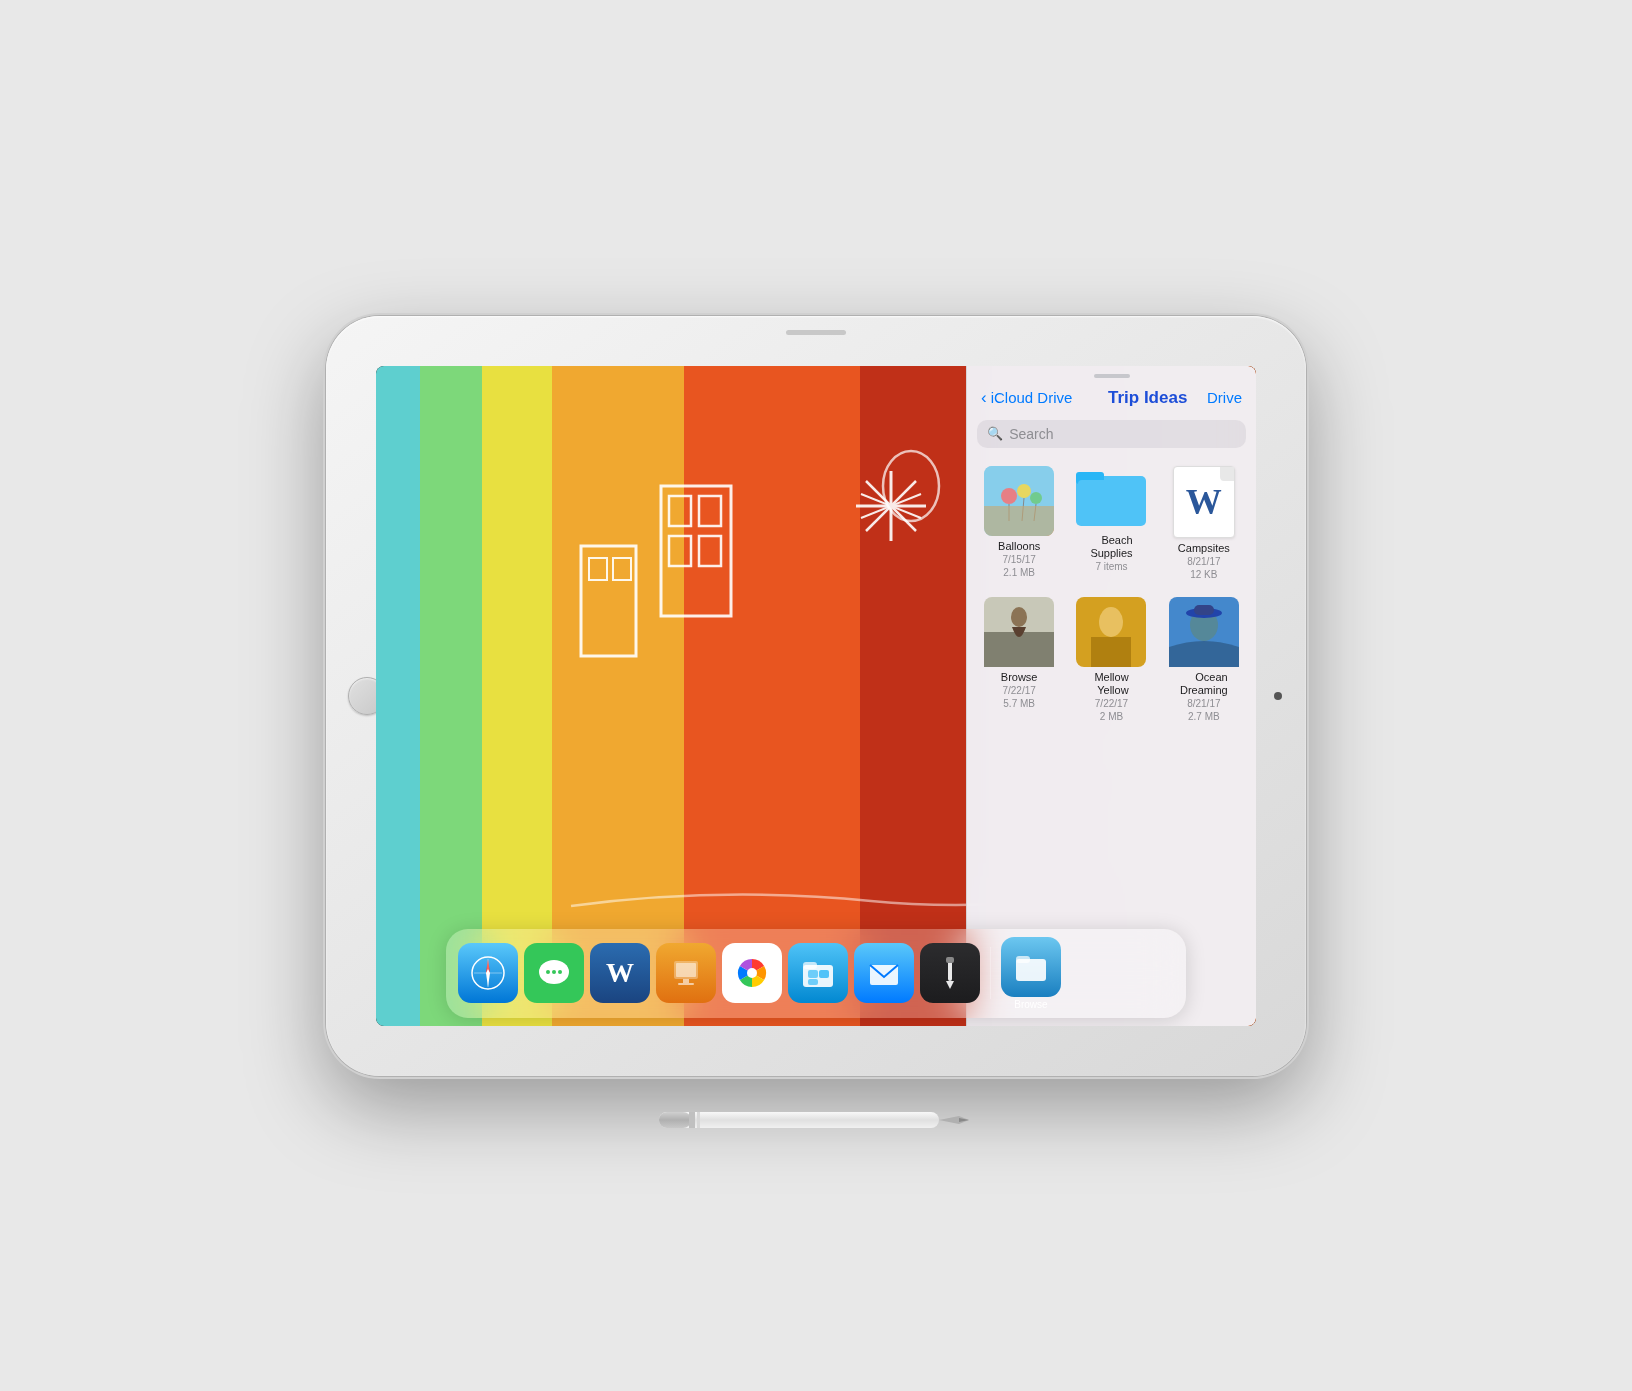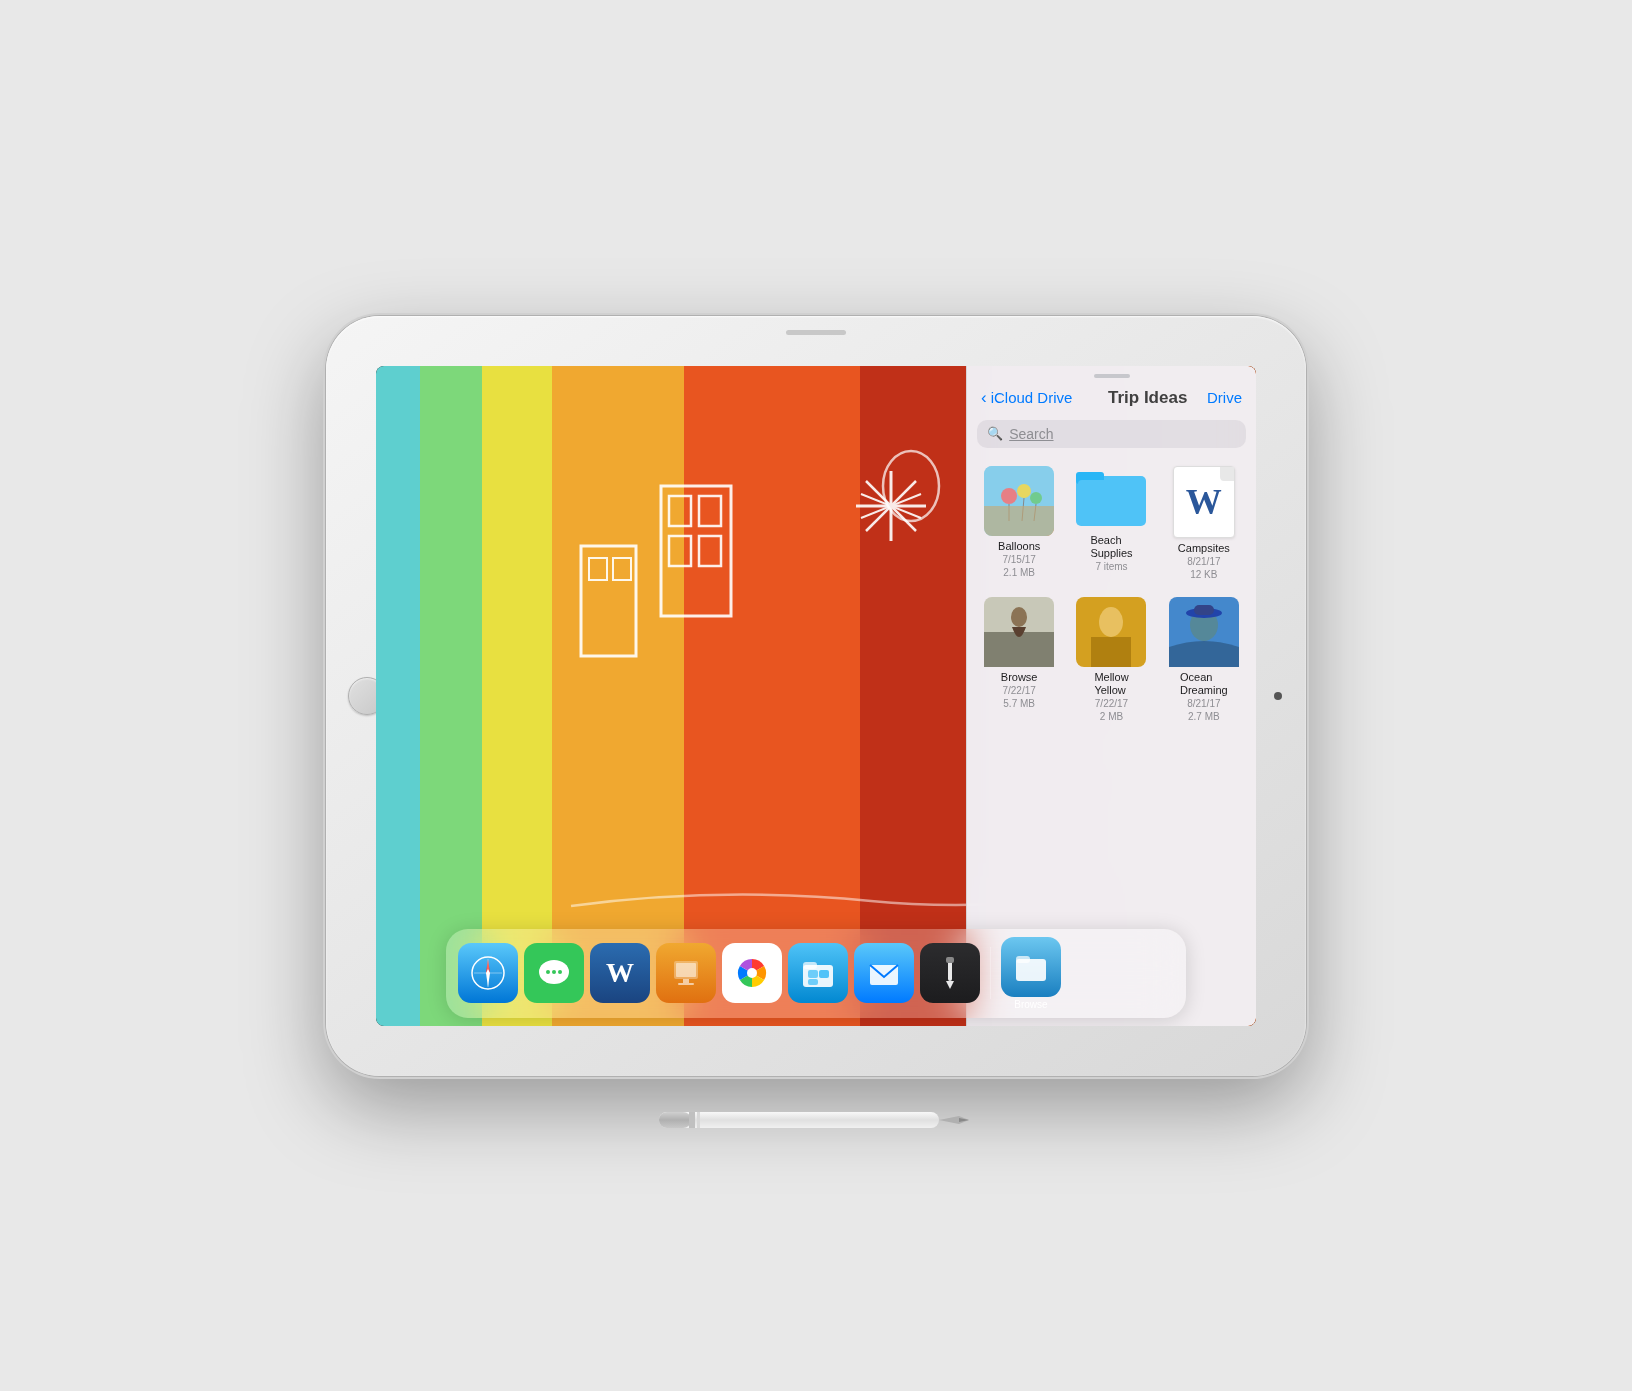--- a/index.html
+++ b/index.html
@@ -139,21 +139,21 @@
 
     .back-chevron {
       font-size: 17px;
       color: #007aff;
       margin-right: 1px;
     }
 
     .panel-title {
       font-size: 17px;
       font-weight: 600;
-      color: #404040;
+      color: #1d4ed8;
       margin-left: 16px;
     }
 
     .select-btn {
       color: #007aff;
       font-size: 15px;
       font-weight: 400;
     }
 
     .search-bar {
@@ -167,21 +167,20 @@
     }
 
     .search-icon-inner {
       color: #8e8e93;
       font-size: 13px;
     }
 
     .search-placeholder {
       color: #8e8e93;
       font-size: 14px;
-      text-decoration: underline;
     }
 
     .files-grid {
       flex: 1;
       overflow-y: auto;
       padding: 4px 8px;
       display: grid;
       grid-template-columns: repeat(3, 1fr);
       gap: 4px 4px;
       align-content: start;
@@ -204,21 +203,21 @@
       display: flex;
       align-items: center;
       justify-content: center;
       overflow: hidden;
     }
 
     .file-name {
       font-size: 11px;
       font-weight: 400;
       color: #1c1c1e;
-      text-align: left;
+      text-align: right;
       line-height: 1.2;
     }
 
     .file-meta {
       font-size: 10px;
       color: #8e8e93;
       text-align: center;
       line-height: 1.3;
     }
 

